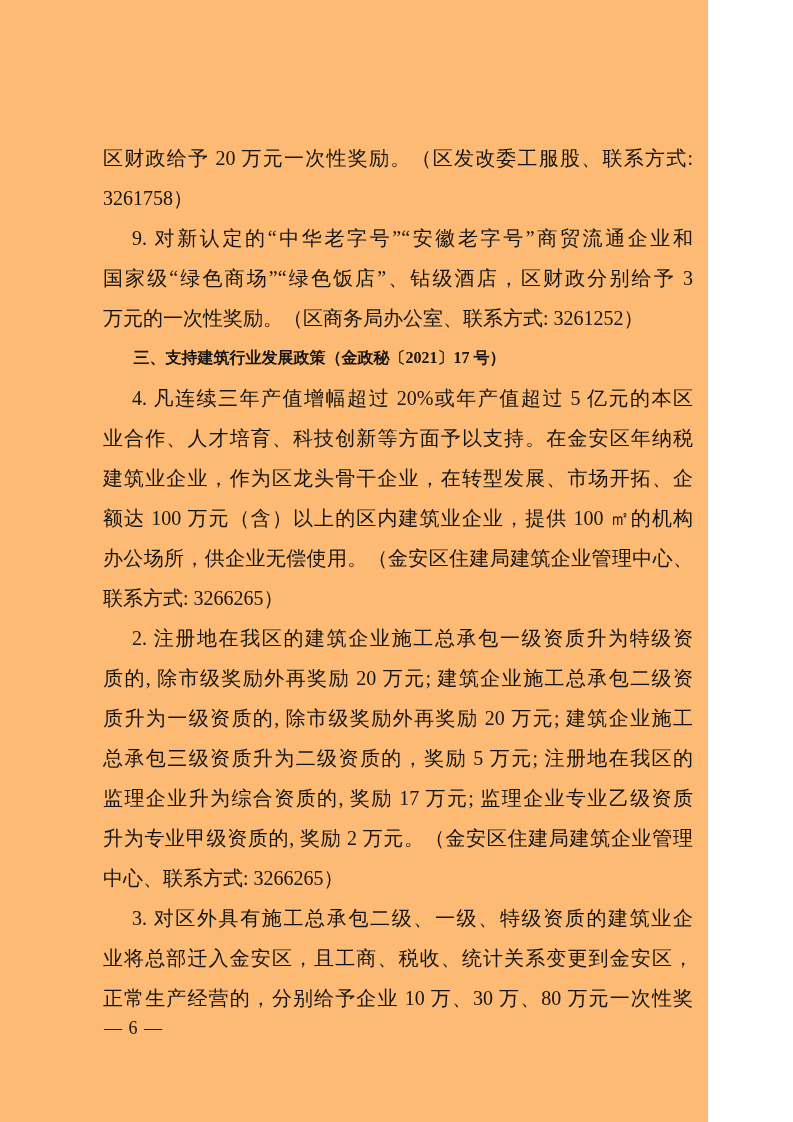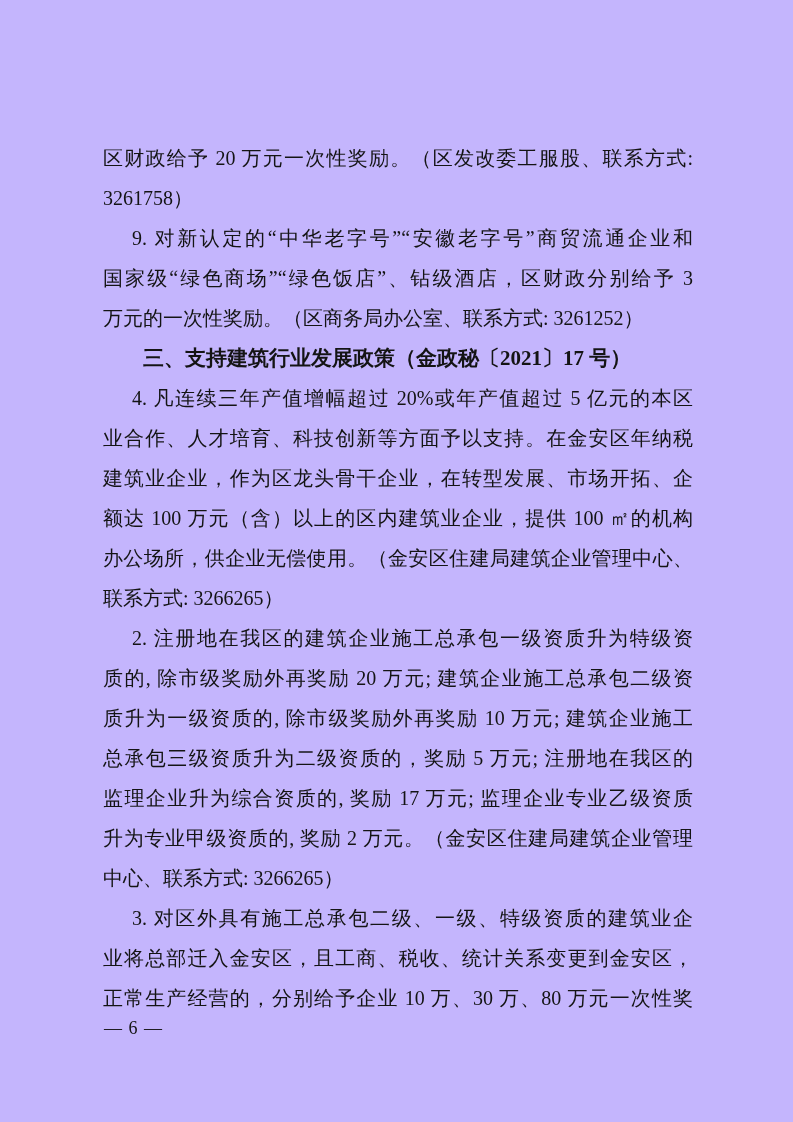--- a/index.html
+++ b/index.html
@@ -2,23 +2,23 @@
 <html><head>
 <meta charset="utf-8">
 <style>
   html, body {
     margin: 0;
     padding: 0;
     background: #ffffff;
   }
   .page {
     position: relative;
-    width: 793px;
+    width: 708px;
     height: 1122px;
-    background: #c4b5fd;
+    background: #fdba74;
     overflow: hidden;
     font-family: "Liberation Serif", "DejaVu Serif", serif;
     color: #141414;
   }
   .content {
     position: absolute;
     left: 103px;
     top: 138px;
     width: 590px;
   }
@@ -38,21 +38,21 @@
   .line.nofill {
     text-align: center;
     text-align-last: left;
   }
   .line.indent {
     text-indent: 1.45em;
   }
   .block.heading .line {
     font-weight: 700;
     text-indent: 1.9em;
-    font-size: 21px;
+    font-size: 16px;
   }
   .footer {
     position: absolute;
     left: 104px;
     top: 1014px;
     font-size: 18px;
     line-height: 28px;
     letter-spacing: 1px;
     color: #141414;
   }
@@ -78,21 +78,21 @@
         <div class="line fill indent">4. 凡连续三年产值增幅超过 20%或年产值超过 5 亿元的本区</div>
         <div class="line fill">业合作、人才培育、科技创新等方面予以支持。在金安区年纳税</div>
         <div class="line fill">建筑业企业，作为区龙头骨干企业，在转型发展、市场开拓、企</div>
         <div class="line fill">额达 100 万元（含）以上的区内建筑业企业，提供 100 ㎡的机构</div>
         <div class="line fill">办公场所，供企业无偿使用。（金安区住建局建筑企业管理中心、</div>
         <div class="line nofill">联系方式: 3266265）</div>
       </div>
       <div class="block body">
         <div class="line fill indent">2. 注册地在我区的建筑企业施工总承包一级资质升为特级资</div>
         <div class="line fill">质的, 除市级奖励外再奖励 20 万元; 建筑企业施工总承包二级资</div>
-        <div class="line fill">质升为一级资质的, 除市级奖励外再奖励 10 万元; 建筑企业施工</div>
+        <div class="line fill">质升为一级资质的, 除市级奖励外再奖励 20 万元; 建筑企业施工</div>
         <div class="line fill">总承包三级资质升为二级资质的，奖励 5 万元; 注册地在我区的</div>
         <div class="line fill">监理企业升为综合资质的, 奖励 17 万元; 监理企业专业乙级资质</div>
         <div class="line fill">升为专业甲级资质的, 奖励 2 万元。（金安区住建局建筑企业管理</div>
         <div class="line nofill">中心、联系方式: 3266265）</div>
       </div>
       <div class="block body">
         <div class="line fill indent">3. 对区外具有施工总承包二级、一级、特级资质的建筑业企</div>
         <div class="line fill">业将总部迁入金安区，且工商、税收、统计关系变更到金安区，</div>
         <div class="line fill">正常生产经营的，分别给予企业 10 万、30 万、80 万元一次性奖</div>
       </div>

